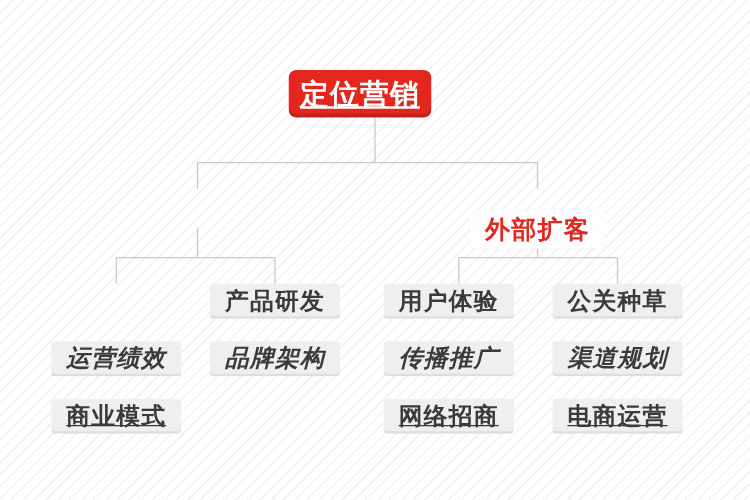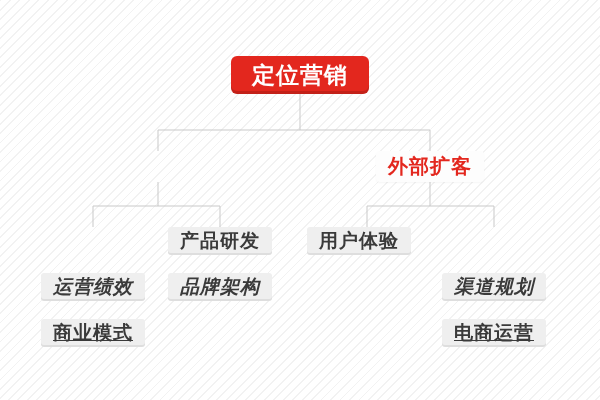--- a/index.html
+++ b/index.html
@@ -27,37 +27,38 @@
     display: flex;
     align-items: center;
     justify-content: center;
     font-weight: bold;
     white-space: nowrap;
     letter-spacing: 1px;
     box-sizing: border-box;
   }
   .root-node {
     left: 231px; top: 56px;
-    width: 138px; height: 38px;
+    width: 114px; height: 38px;
     background: var(--accent-red, #e3271e);
     color: #ffffff;
     font-size: 23px;
     border-radius: 6px;
     box-shadow: inset 0 -3px 0 rgba(0,0,0,0.14);
+    text-decoration: underline;
   }
   .branch-node {
     top: 151px; height: 31px;
     background: var(--branch-bg, #fdfdfd);
     color: var(--accent-red, #e3271e);
     font-size: 20px;
     border-radius: 4px;
     box-shadow: 0 1px 2px rgba(0,0,0,0.04);
   }
   .branch-left  { left: 103px; width: 110px; }
-  .branch-right { left: 376px; width: 108px; }
+  .branch-right { left: 376px; width: 108px; margin-top: 17px; }
   .leaf-node {
     width: 104px; height: 28px;
     background: var(--leaf-bg, #efefef);
     color: var(--leaf-text, #3a3a3a);
     font-size: 19px;
     border-radius: 3px;
     box-shadow: inset 0 -2px 0 rgba(0,0,0,0.07);
   }
   .c1 { left: 41px; }
   .c2 { left: 168px; }
@@ -90,16 +91,19 @@
   <div class="node root-node">定位营销</div>
 
   <div class="node branch-node branch-right">外部扩客</div>
 
   <div class="node leaf-node c2 r1">产品研发</div>
   <div class="node leaf-node c1 r2">运营绩效</div>
   <div class="node leaf-node c2 r2">品牌架构</div>
   <div class="node leaf-node c1 r3">商业模式</div>
 
   <div class="node leaf-node c3 r1">用户体验</div>
+  <div class="node leaf-node c4 r1">公关种草</div>
+  <div class="node leaf-node c3 r2">传播推广</div>
   <div class="node leaf-node c4 r2">渠道规划</div>
+  <div class="node leaf-node c3 r3">网络招商</div>
   <div class="node leaf-node c4 r3">电商运营</div>
 
 </div>
 
 </body></html>

